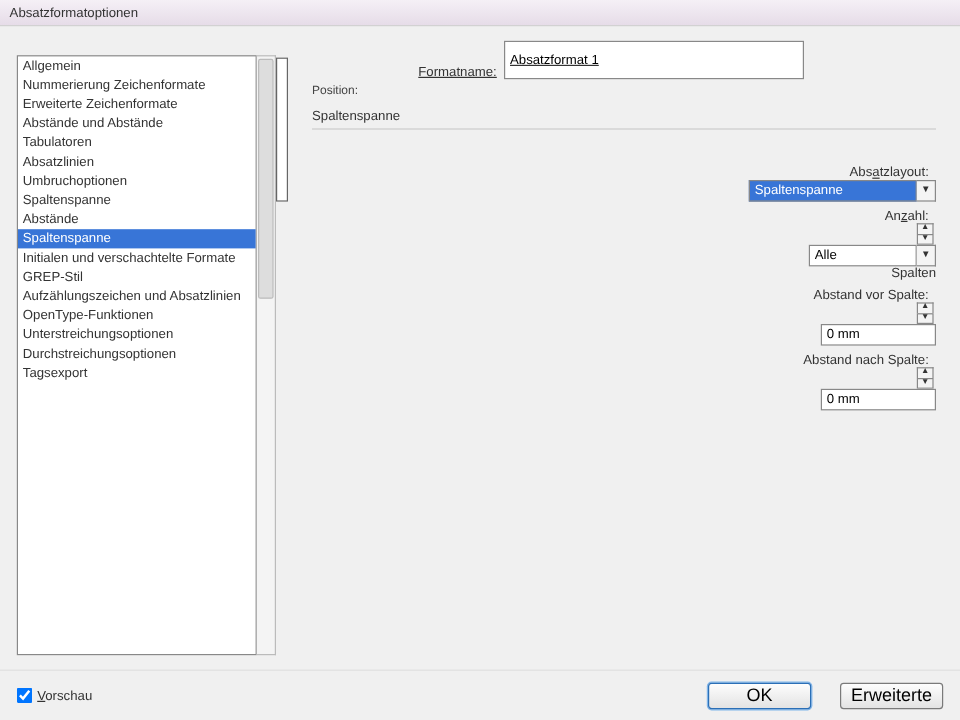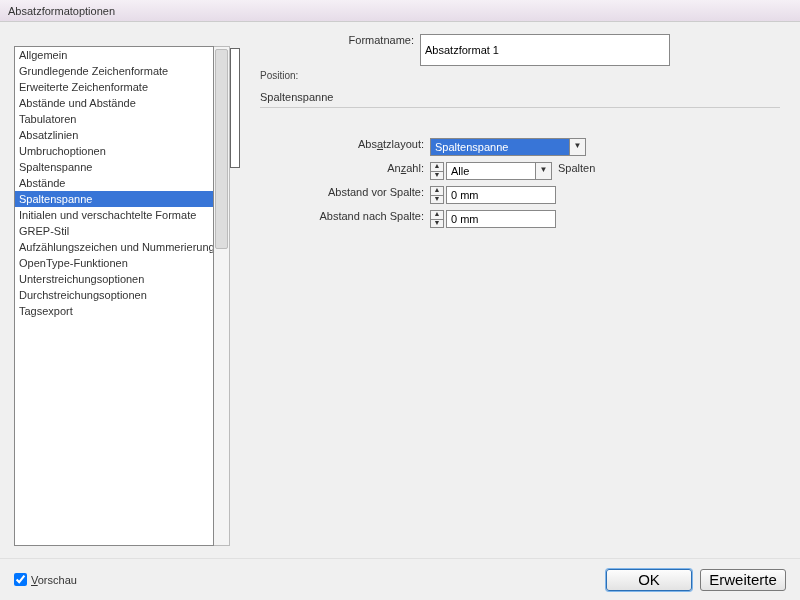--- a/index.html
+++ b/index.html
@@ -8,70 +8,70 @@
 .content { display: flex; height: 536px; background: #f0f0f0; }
 .sidebar { width: 240px; padding: 24px 0 12px 14px; display: flex; }
 .listwrap { display: flex; }
 .catlist { width: 200px; border: 1px solid #888; background: #fff; }
 .catlist .item { padding: 2px 4px; cursor: default; white-space: nowrap; overflow: hidden; }
 .catlist .item.selected { background: #3875d7; color: #fff; }
 .scrolltrack { width: 16px; border: 1px solid #bbb; border-left: none; background: #f4f4f4; position: relative; }
 .scrollthumb { position: absolute; left: 1px; right: 1px; top: 2px; height: 200px; background: #ddd; border: 1px solid #bbb; border-radius: 2px; }
 .preview { width: 200px; height: 120px; border: 1px solid #666; background: #fff; margin-top: 2px; }
 .mainpane { flex: 1; padding: 12px 20px 0 20px; }
-.toprow { display: flex; align-items: flex-start; margin-bottom: 4px; }
+.toprow { display: flex; align-items: flex-end; margin-bottom: 4px; text-decoration: underline; }
 .toprow label { width: 160px; text-align: right; padding-right: 6px; }
 .toprow input { width: 250px; height: 32px; border: 1px solid #888; padding: 0 4px; font-size: 11px; }
 .positionrow { display: flex; margin-bottom: 10px; }
 .positionrow .lbl { width: 160px; text-align: left; padding-right: 6px; font-size: 10px; color: #444; }
 .sectiontitle { font-size: 11px; color: #333; margin-bottom: 4px; }
 .divider { border-bottom: 1px solid #ccc; margin-bottom: 30px; }
-.formrow { display: flex; align-items: flex-start; margin-bottom: 6px; }
+.formrow { display: flex; align-items: flex-end; margin-bottom: 6px; flex-direction: column; }
 .formrow .lbl { width: 170px; text-align: right; padding-right: 6px; }
 .formrow .lbl u { text-decoration: underline; }
 .spinner { display: flex; flex-direction: column; width: 14px; margin-right: 2px; }
 .spinner .btn { height: 9px; border: 1px solid #888; background: #f4f4f4; font-size: 7px; line-height: 6px; text-align: center; cursor: pointer; }
 .spinner .btn:first-child { border-bottom: none; }
 .combo { display: flex; }
 .combo input { width: 140px; height: 18px; border: 1px solid #888; padding: 1px 4px; font-size: 11px; }
 .combo.sel input { background: #3875d7; color: #fff; }
 .combo .dd { width: 16px; height: 18px; border: 1px solid #888; border-left: none; background: #f4f4f4; text-align: center; line-height: 14px; font-size: 8px; cursor: pointer; }
-.textin { width: 110px; height: 18px; border: 1px solid #888; padding: 1px 4px; font-size: 11px; }
+.textin { width: 96px; height: 18px; border: 1px solid #888; padding: 1px 4px; font-size: 11px; }
 .suffix { margin-left: 6px; }
-.footer { height: 42px; background: #f0f0f0; border-top: 1px solid #e0e0e0; display: flex; align-items: center; padding: 0 14px; }
+.footer { height: 42px; background: #f0f0f0; border-top: 1px solid #e0e0e0; display: flex; align-items: center; padding: 0 14px; gap: 16px; }
 .footer .chk { display: flex; align-items: center; gap: 4px; }
 .footer .chk input { width: 13px; height: 13px; }
 .footer .spacer { flex: 1; }
 .footer button { min-width: 86px; height: 22px; margin-left: 8px; border: 1px solid #7a7a7a; border-radius: 3px; background: linear-gradient(#fdfdfd,#e3e3e3); font-size: 15px; cursor: pointer; }
 .footer button.primary { border: 1px solid #2b6fb6; box-shadow: 0 0 0 1px #7fb5ea; }
 </style>
 </head>
 <body>
 
 <div class="titlebar">
   <span>Absatzformatoptionen</span>
 </div>
 
 <div class="content">
   <div class="sidebar">
     <div class="listwrap">
       <div class="catlist" id="catlist">
           <div class="item">Allgemein</div>
-          <div class="item">Grundlegende Zeichenformate</div>
+          <div class="item">Nummerierung Zeichenformate</div>
           <div class="item">Erweiterte Zeichenformate</div>
           <div class="item">Abstände und Abstände</div>
           <div class="item">Tabulatoren</div>
           <div class="item">Absatzlinien</div>
           <div class="item">Umbruchoptionen</div>
           <div class="item">Spaltenspanne</div>
           <div class="item">Abstände</div>
           <div class="item selected">Spaltenspanne</div>
           <div class="item">Initialen und verschachtelte Formate</div>
           <div class="item">GREP-Stil</div>
-          <div class="item">Aufzählungszeichen und Nummerierung</div>
+          <div class="item">Aufzählungszeichen und Absatzlinien</div>
           <div class="item">OpenType-Funktionen</div>
           <div class="item">Unterstreichungsoptionen</div>
           <div class="item">Durchstreichungsoptionen</div>
           <div class="item">Tagsexport</div>
         </div>
       <div class="scrolltrack">
         <div class="scrollthumb"></div>
       </div>
     </div>
     <div class="preview"></div>

